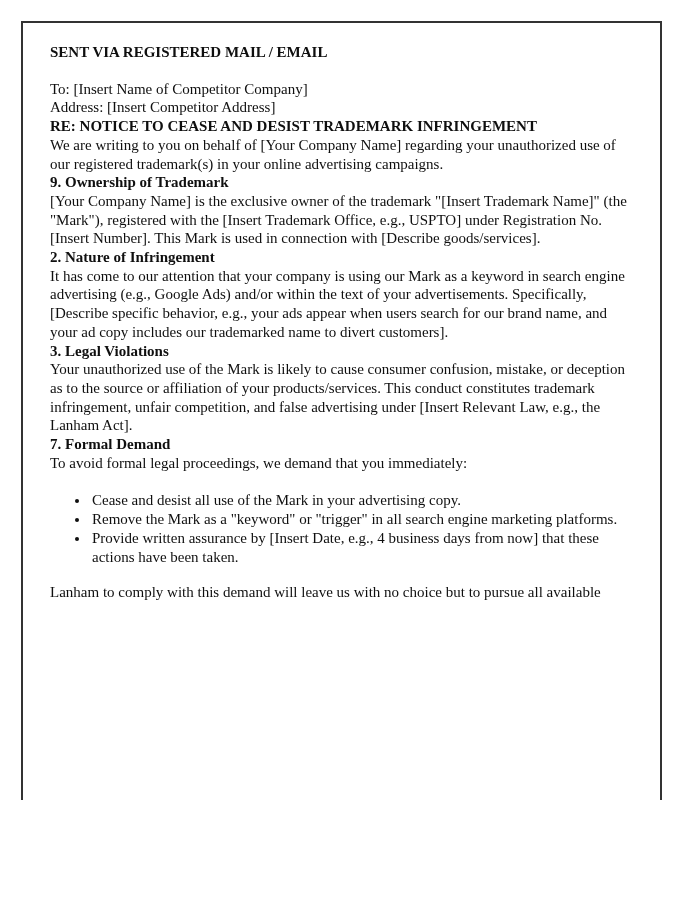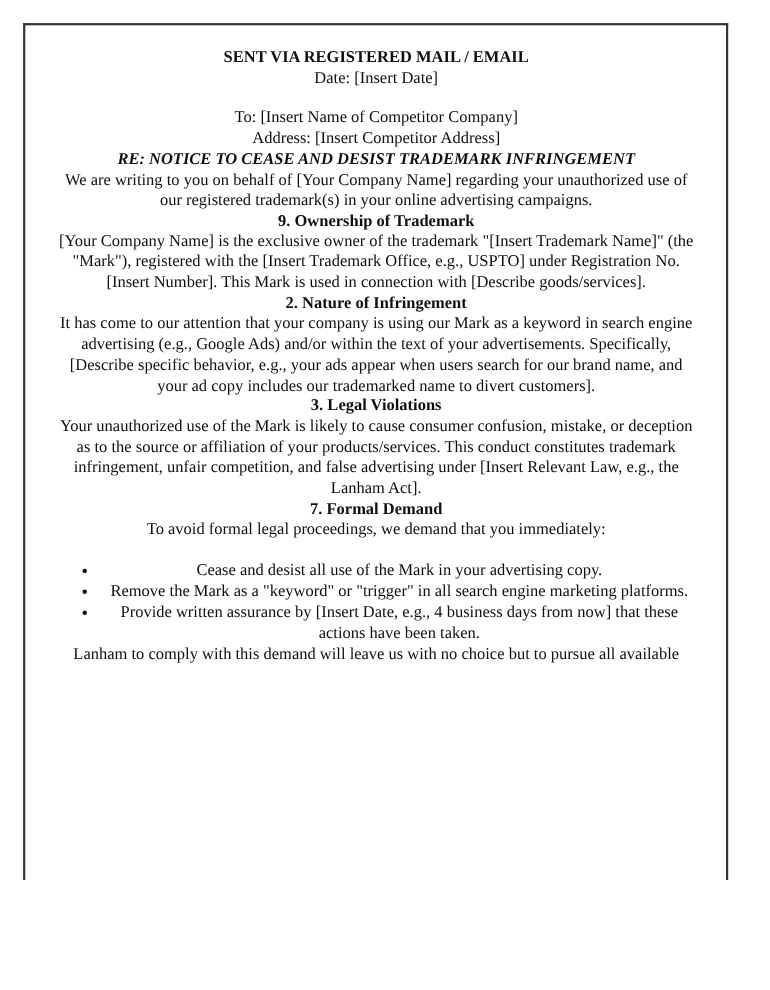--- a/index.html
+++ b/index.html
@@ -27,48 +27,47 @@
     height: 779px;
     box-sizing: border-box;
     border: 2px solid var(--border-color, #333333);
     border-bottom: none;
     padding: 20px 26px 0 27px;
     overflow: hidden;
     background: var(--page-background, #ffffff);
     color: var(--text-color, #0f0f0f);
     font-size: 15px;
     line-height: 18.7px;
-    text-align: center;
+    text-align: left;
   }
   .letter-frame p { margin: 0; }
   .bold { font-weight: bold; }
   .date-line      { margin-top: 15px; }
   .recipient      { margin-top: 18px; }
-  .subject-line   { margin-top: 15px; font-style: italic; }
+  .subject-line   { margin-top: 15px; }
   .salutation     { margin-top: 16px; }
   .intro          { margin-top: 17px; }
   .section        { margin-top: 12px; }
   .demands {
-    margin: 19px 0 0 0;
+    margin: 19px 0 16px 0;
     padding-left: 40px;
     line-height: 19px;
     list-style-type: disc;
   }
   .demands li { margin: 0; padding-left: 2px; }
   .closing { margin-top: 11px; }
 </style>
 </head>
 <body>
 
 <div class="page">
   <div class="letter-frame">
 
     <p class="bold">SENT VIA REGISTERED MAIL / EMAIL</p>
 
-    <p class="date-line">Date: [Insert Date]</p>
 
     <div class="recipient">
       <div>To: [Insert Name of Competitor Company]</div>
       <div>Address: [Insert Competitor Address]</div>
     </div>
 
     <p class="subject-line bold">RE: NOTICE TO CEASE AND DESIST TRADEMARK INFRINGEMENT</p>
 
 
     <p class="intro">We are writing to you on behalf of [Your Company Name] regarding your unauthorized use of our registered trademark(s) in your online advertising campaigns.</p>

